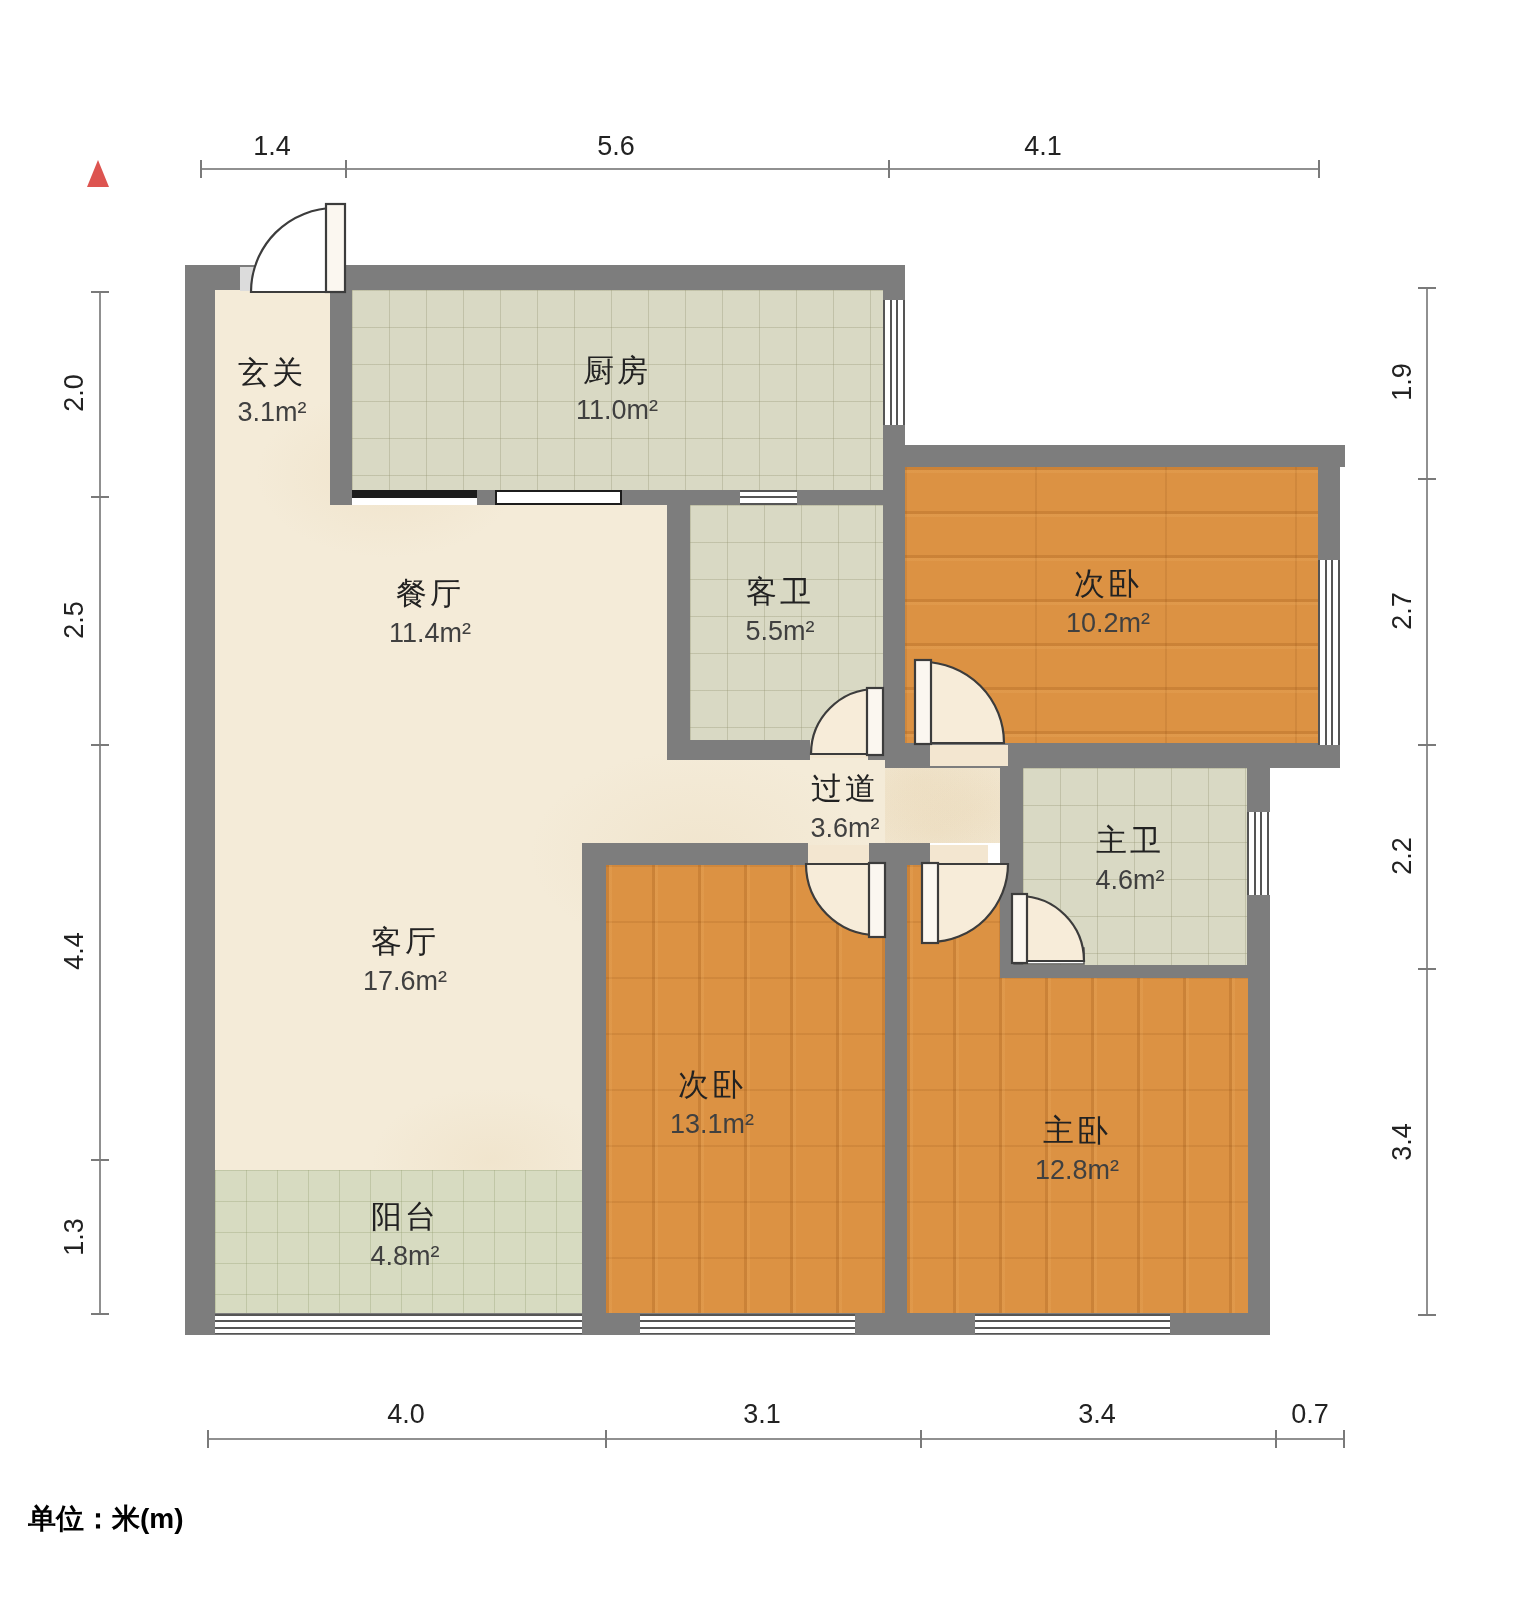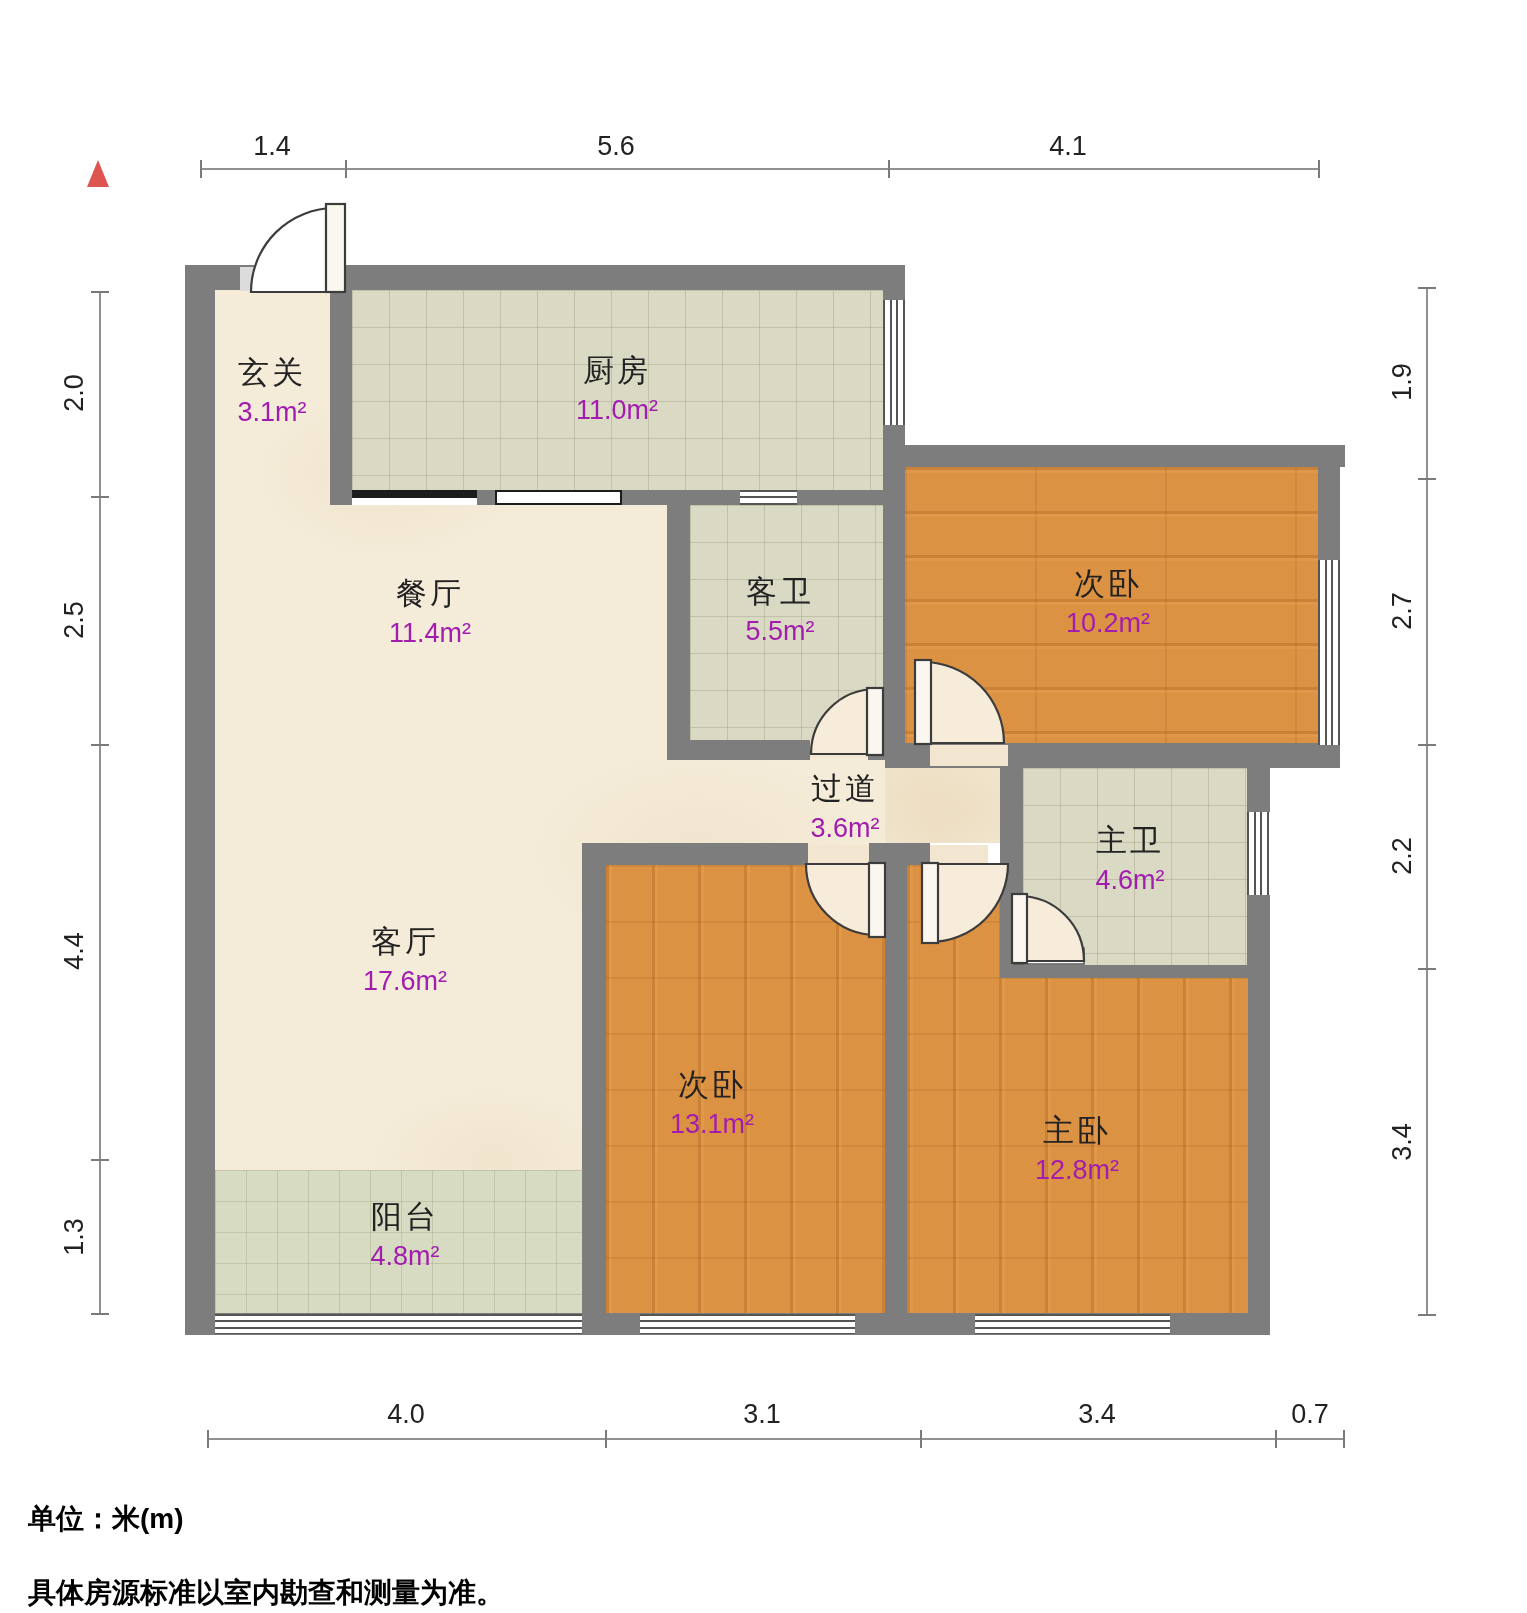--- a/index.html
+++ b/index.html
@@ -26,21 +26,21 @@
         background-image:repeating-linear-gradient(90deg,rgba(133,66,8,.20) 0 3px,rgba(255,210,140,.10) 3px 6px,transparent 6px 46px),
                          repeating-linear-gradient(180deg,rgba(120,60,8,.12) 0 2px,transparent 2px 56px);}
   .win-v{position:absolute;background-color:#fff;
         background-image:repeating-linear-gradient(90deg,#555 0 2px,transparent 2px 6.6px);}
   .win-h{position:absolute;background-color:#fff;
         background-image:repeating-linear-gradient(180deg,#555 0 2px,transparent 2px 6.3px);}
   .pale{position:absolute;background:#f3e6d0;}
   .room-label{position:absolute;transform:translate(-50%,-50%);display:flex;flex-direction:column;
         align-items:center;gap:3px;white-space:nowrap;z-index:30;}
   .rname{font-size:31px;color:#222;letter-spacing:3px;}
-  .rarea{font-size:27px;color:#a21caf;}
+  .rarea{font-size:27px;color:#404040;}
   .dline{position:absolute;background:#909090;z-index:5;}
   .tickv{position:absolute;width:2px;height:18px;background:#7a7a7a;z-index:6;}
   .tickh{position:absolute;width:18px;height:2px;background:#7a7a7a;z-index:6;}
   .dim-label{position:absolute;transform:translate(-50%,-50%);font-size:27px;color:var(--dimtext,#222);z-index:6;white-space:nowrap;}
   .dim-label.vert{transform:translate(-50%,-50%) rotate(-90deg);}
   .north{position:absolute;left:87px;top:160px;width:0;height:0;
         border-left:11px solid transparent;border-right:11px solid transparent;
         border-bottom:27px solid var(--north,#dd5450);}
   .doors{position:absolute;left:0;top:0;z-index:20;}
   .counter{position:absolute;background:linear-gradient(#1c1c1c 0 55%,#ffffff 55% 100%);}
@@ -173,21 +173,21 @@
     <span class="rarea">4.8m²</span>
   </div>
 
   <div class="dline" style="left:200px;top:168px;width:1120px;height:2px"></div>
   <div class="tickv" style="left:200px;top:160px"></div>
   <div class="tickv" style="left:345px;top:160px"></div>
   <div class="tickv" style="left:888px;top:160px"></div>
   <div class="tickv" style="left:1318px;top:160px"></div>
   <div class="dim-label" style="left:272px;top:146px">1.4</div>
   <div class="dim-label" style="left:616px;top:146px">5.6</div>
-  <div class="dim-label" style="left:1068px;top:146px">4.1</div>
+  <div class="dim-label" style="left:1043px;top:146px">4.1</div>
 
   <div class="dline" style="left:99px;top:291px;width:2px;height:1024px"></div>
   <div class="tickh" style="left:91px;top:291px"></div>
   <div class="tickh" style="left:91px;top:496px"></div>
   <div class="tickh" style="left:91px;top:744px"></div>
   <div class="tickh" style="left:91px;top:1159px"></div>
   <div class="tickh" style="left:91px;top:1313px"></div>
   <div class="dim-label vert" style="left:74px;top:393px">2.0</div>
   <div class="dim-label vert" style="left:74px;top:620px">2.5</div>
   <div class="dim-label vert" style="left:74px;top:951px">4.4</div>
@@ -209,15 +209,14 @@
   <div class="tickv" style="left:605px;top:1430px"></div>
   <div class="tickv" style="left:920px;top:1430px"></div>
   <div class="tickv" style="left:1275px;top:1430px"></div>
   <div class="tickv" style="left:1343px;top:1430px"></div>
   <div class="dim-label" style="left:406px;top:1414px">4.0</div>
   <div class="dim-label" style="left:762px;top:1414px">3.1</div>
   <div class="dim-label" style="left:1097px;top:1414px">3.4</div>
   <div class="dim-label" style="left:1310px;top:1414px">0.7</div>
 
   <div class="footer" style="top:1500px">单位：米(m)</div>
-  <div class="footer" style="top:1574px">具体房源标准以室内勘查和测量为准。</div>
 
 </div>
 
 </body></html>

